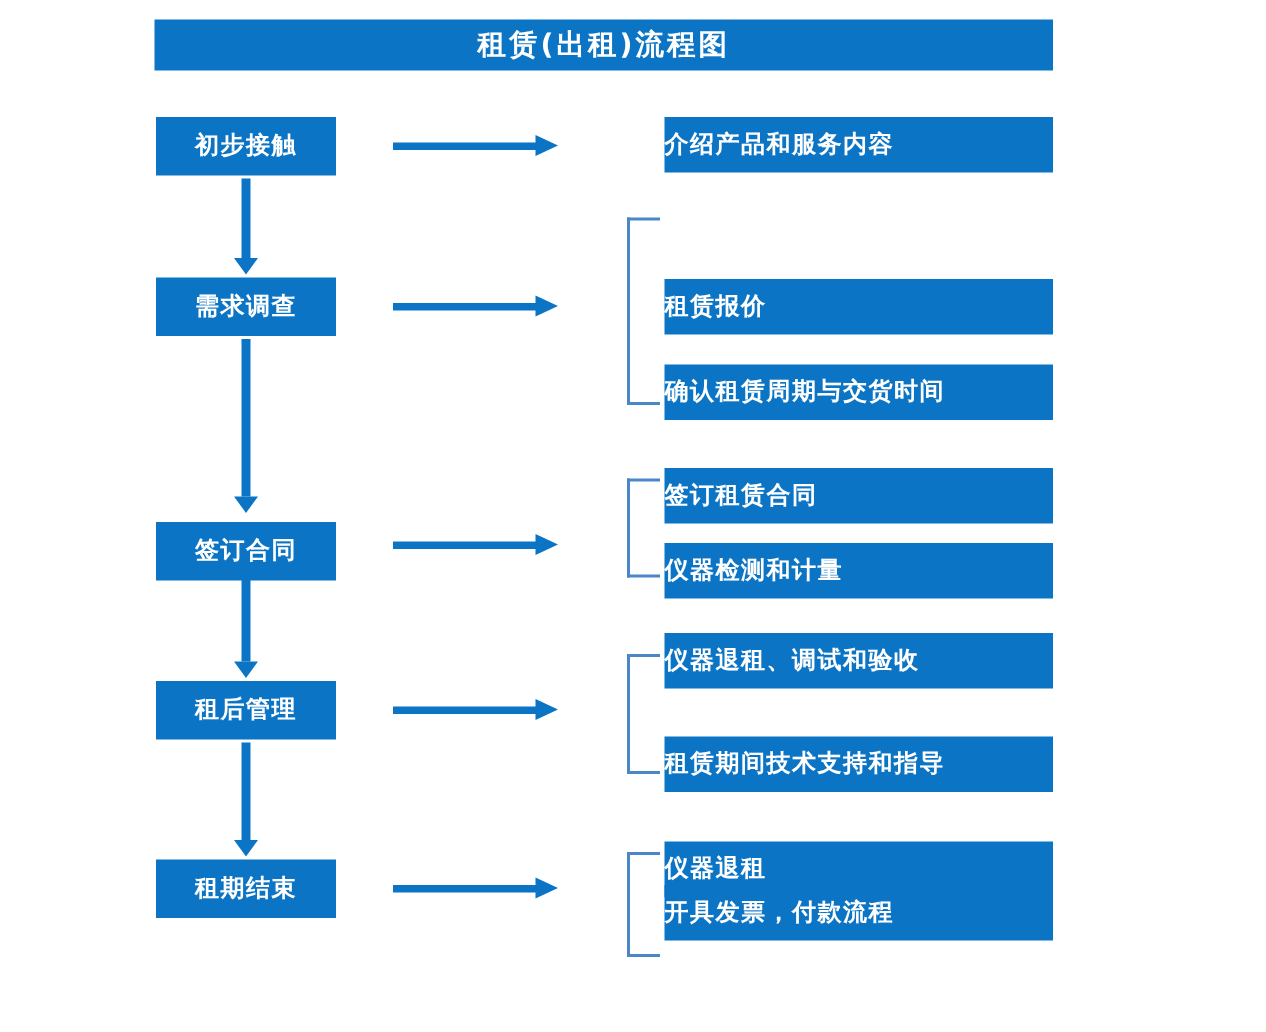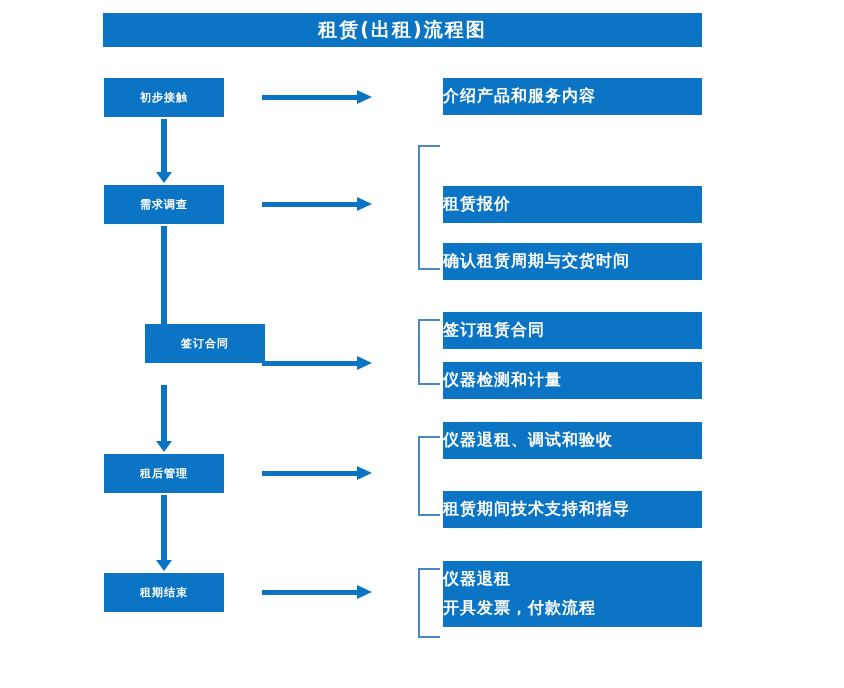--- a/index.html
+++ b/index.html
@@ -42,21 +42,21 @@
     justify-content: center;
     font-size: 19px;
     letter-spacing: 2px;
   }
 
   .stage-box {
     left: 104px;
     width: 120px;
     height: 39px;
     justify-content: center;
-    font-size: 11px;
+    font-size: 16px;
   }
 
   .detail-box {
     left: 443px;
     width: 259px;
     height: 37px;
     justify-content: flex-start;
     font-size: 16px;
   }
 
@@ -123,21 +123,21 @@
 <body>
 
 <div id="canvas">
 
   <div class="box title-bar">租赁(出租)流程图</div>
 
   <div class="box stage-box" style="top:78px;">初步接触</div>
 
   <div class="box stage-box" style="top:185px;text-align:center;">需求调查</div>
 
-  <div class="box stage-box" style="top:324px;margin-left:41px;">签订合同</div>
+  <div class="box stage-box" style="top:348px;">签订合同</div>
 
   <div class="box stage-box" style="top:454px;">租后管理</div>
 
   <div class="box stage-box" style="top:573px;">租期结束</div>
 
   <div class="v-arrow" style="left:156px; top:119px; height:64px;">
     <div class="shaft" style="height:53px;"></div>
     <div class="head"></div>
   </div>
 

